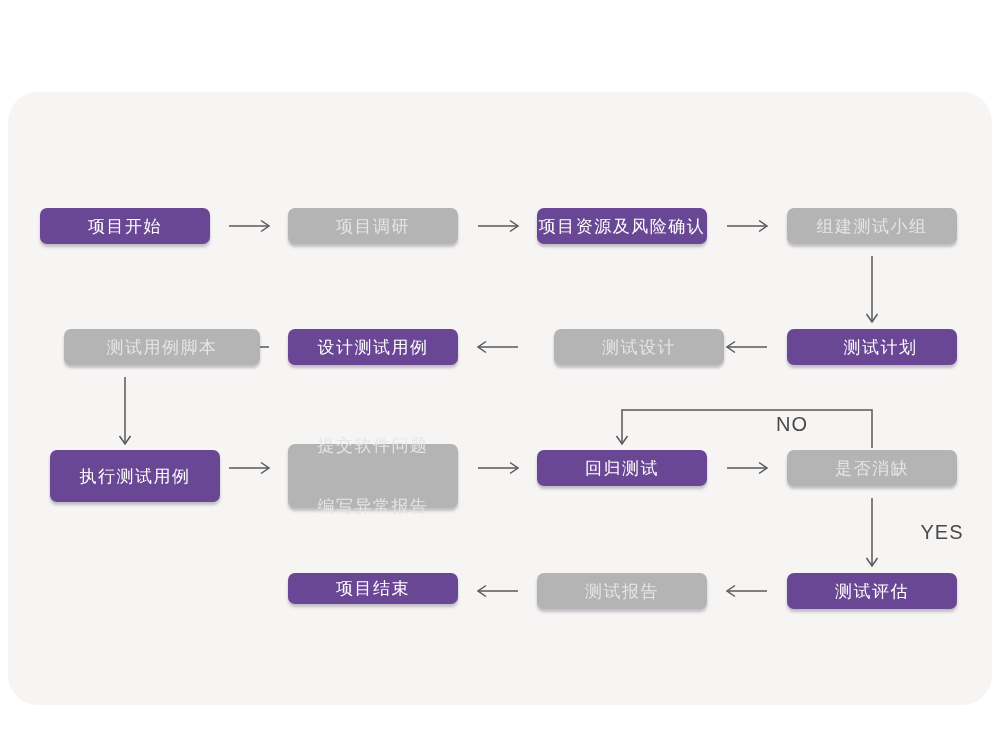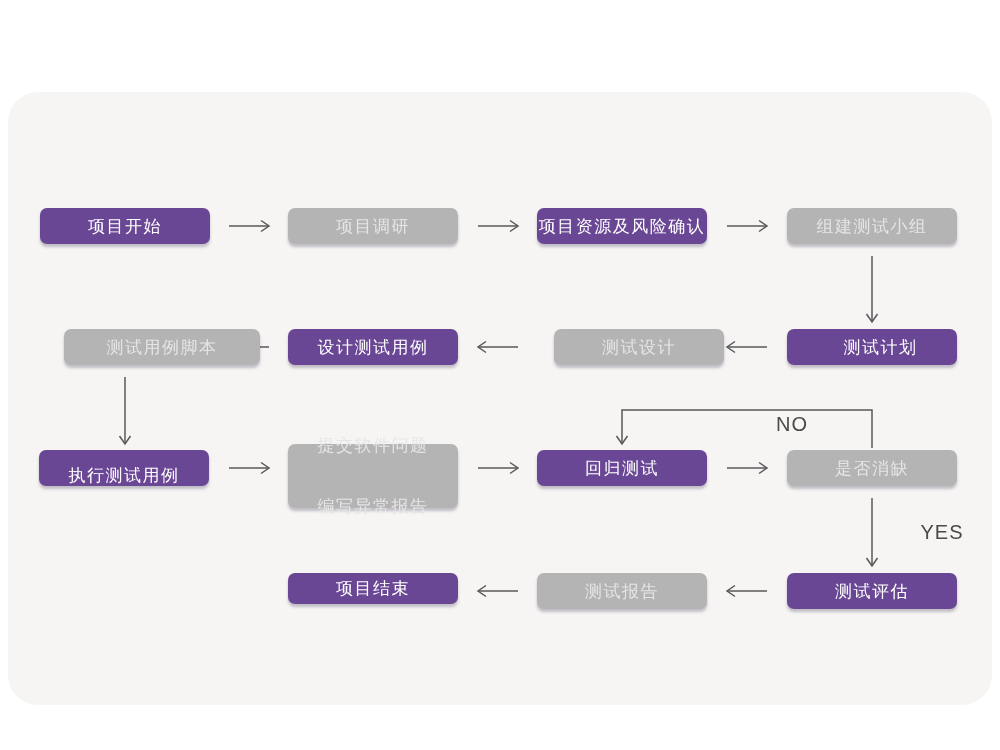--- a/index.html
+++ b/index.html
@@ -89,21 +89,21 @@
       </div>
       <div class="node purple" style="left: 288px; top: 329px; width: 170px; height: 36px;">
         <span>设计测试用例</span>
       </div>
       <div class="node gray" style="left: 537px; top: 329px; width: 170px; height: 36px; margin-left: 17px;">
         <span>测试设计</span>
       </div>
       <div class="node purple" style="left: 787px; top: 329px; width: 170px; height: 36px; padding-left: 17px;">
         <span>测试计划</span>
       </div>
-      <div class="node purple" style="left: 39px; top: 450px; width: 170px; height: 36px; justify-content: flex-end;">
+      <div class="node purple" style="left: 50px; top: 450px; width: 170px; height: 52px;">
         <span>执行测试用例</span>
       </div>
       <div class="node gray" style="left: 288px; top: 444px; width: 170px; height: 64px; gap: 40px;">
         <span>提交软件问题</span>
         <span>编写异常报告</span>
       </div>
       <div class="node purple" style="left: 537px; top: 450px; width: 170px; height: 36px;">
         <span>回归测试</span>
       </div>
       <div class="node gray" style="left: 787px; top: 450px; width: 170px; height: 36px;">

